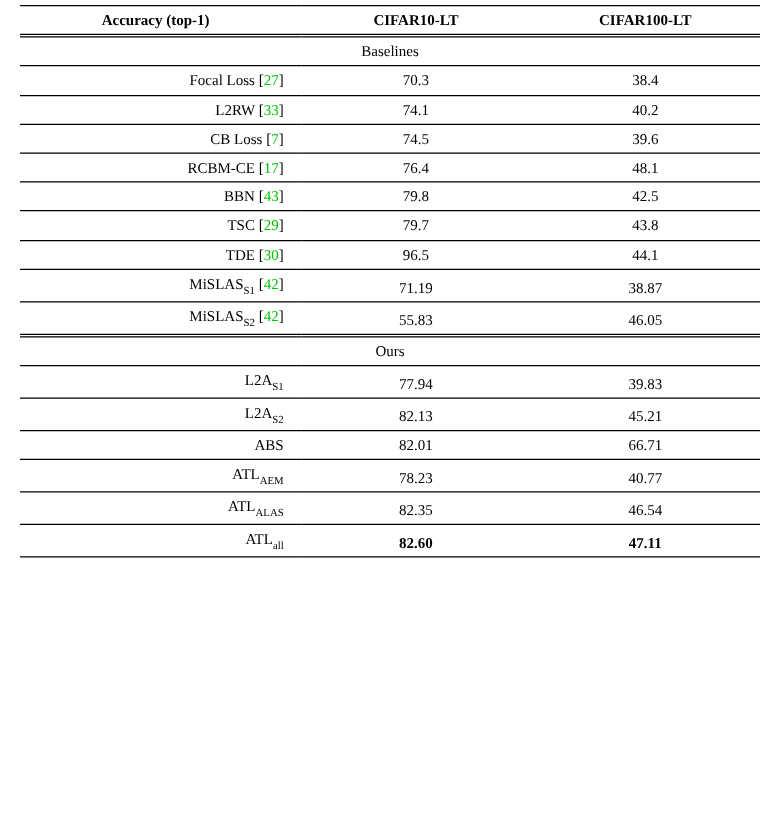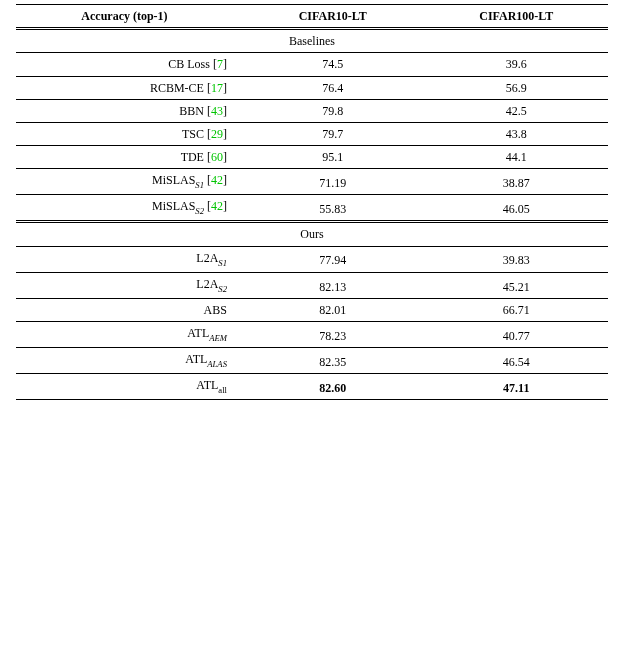--- a/index.html
+++ b/index.html
@@ -36,21 +36,21 @@
   colgroup col.c3 { width: 31%; }
   .col-method { text-align: right; padding-right: 14px; }
   .col-val { text-align: center; }
   .section-row td {
     text-align: center;
   }
   .rule-top td, .rule-top th { border-top: 1.2px solid #000; }
   .rule-bottom td, .rule-bottom th { border-bottom: 1.2px solid #000; }
   .rule-dbl-top td { border-top: 3px double #000; }
   .cite { color: #00c400; }
-  .sub { font-size: 0.72em; vertical-align: sub; font-style: italic; position: relative; top: 0.06em; }
+  .sub { font-size: 0.72em; vertical-align: sub; position: relative; top: 0.06em; }
   .subroman { font-style: normal; }
   .bold { font-weight: bold; }
 </style>
 </head>
 <body>
 
 <div class="page">
 
   <table>
     <colgroup>
@@ -61,42 +61,52 @@
     <tbody id="tbody">
       <tr class="rule-top rule-bottom">
         <th class="col-method" style="text-align:center;">Accuracy (top-1)</th>
         <th class="col-val">CIFAR10-LT</th>
         <th class="col-val">CIFAR100-LT</th>
       </tr>
     <tr class="section-row rule-bottom rule-dbl-top">
           <td colspan="3">Baselines</td>
         </tr>
         <tr class="rule-bottom">
+          <td class="col-method">Focal Loss  [<span class="cite">27</span>]</td>
+          <td class="col-val">70.3</td>
+          <td class="col-val">38.4</td>
+        </tr>
+        <tr class="rule-bottom">
+          <td class="col-method">L2RW  [<span class="cite">33</span>]</td>
+          <td class="col-val">74.1</td>
+          <td class="col-val">40.2</td>
+        </tr>
+        <tr class="rule-bottom">
           <td class="col-method">CB Loss  [<span class="cite">7</span>]</td>
           <td class="col-val">74.5</td>
           <td class="col-val">39.6</td>
         </tr>
         <tr class="rule-bottom">
           <td class="col-method">RCBM-CE  [<span class="cite">17</span>]</td>
           <td class="col-val">76.4</td>
-          <td class="col-val">56.9</td>
+          <td class="col-val">48.1</td>
         </tr>
         <tr class="rule-bottom">
           <td class="col-method">BBN  [<span class="cite">43</span>]</td>
           <td class="col-val">79.8</td>
           <td class="col-val">42.5</td>
         </tr>
         <tr class="rule-bottom">
           <td class="col-method">TSC  [<span class="cite">29</span>]</td>
           <td class="col-val">79.7</td>
           <td class="col-val">43.8</td>
         </tr>
         <tr class="rule-bottom">
-          <td class="col-method">TDE  [<span class="cite">60</span>]</td>
-          <td class="col-val">95.1</td>
+          <td class="col-method">TDE  [<span class="cite">30</span>]</td>
+          <td class="col-val">96.5</td>
           <td class="col-val">44.1</td>
         </tr>
         <tr class="rule-bottom">
           <td class="col-method">MiSLAS<span class="sub">S1</span> [<span class="cite">42</span>]</td>
           <td class="col-val">71.19</td>
           <td class="col-val">38.87</td>
         </tr>
         <tr class="rule-bottom">
           <td class="col-method">MiSLAS<span class="sub">S2</span> [<span class="cite">42</span>]</td>
           <td class="col-val">55.83</td>

